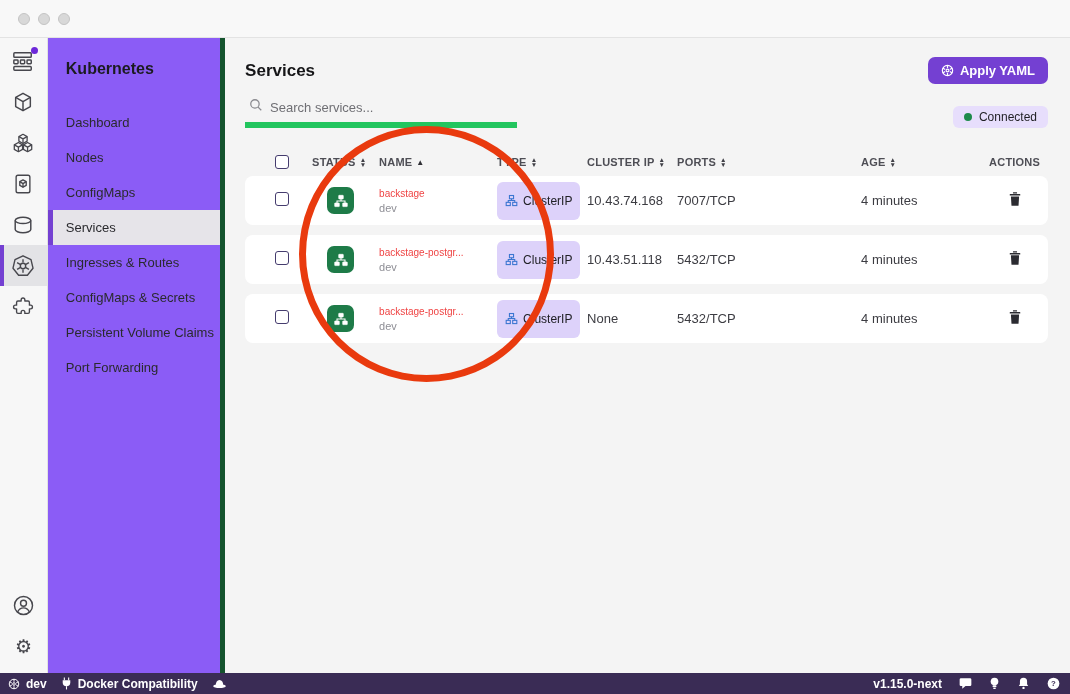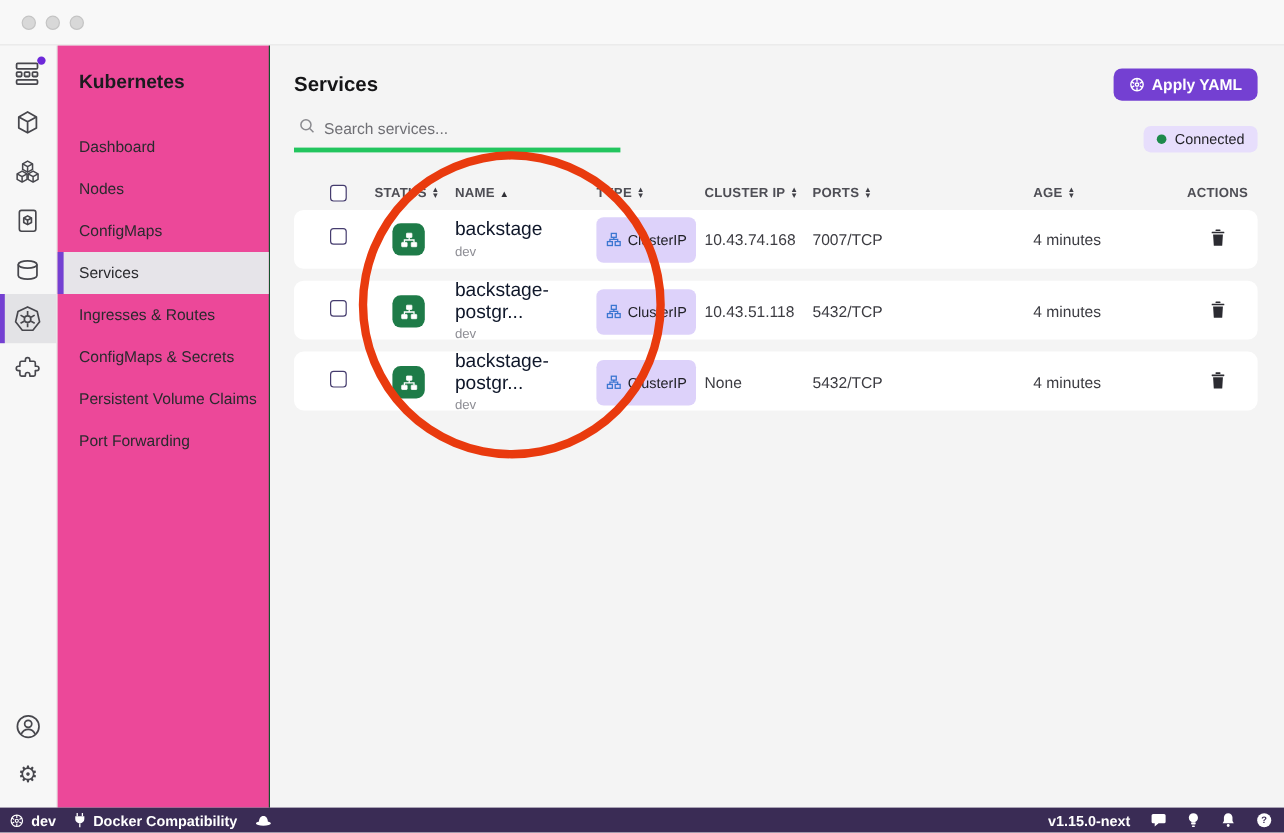--- a/index.html
+++ b/index.html
@@ -19,52 +19,52 @@
   .rail { width:48px; background:#f7f7f7; border-right:1px solid #e2e2e2; display:flex; flex-direction:column; align-items:stretch; padding-top:2px; padding-bottom:6px; }
   .rail-item { position:relative; height:41px; display:flex; align-items:center; justify-content:center; color:#47474d; }
   .rail-item svg { display:block; }
   .rail-item.active { background:#e3e3e6; }
   .rail-item.active::before { content:""; position:absolute; left:0; top:0; bottom:0; width:4px; background:#7440d2; }
   .rail-spacer { flex:1; }
   .notif-dot { position:absolute; top:7px; right:9px; width:7px; height:7px; border-radius:50%; background:#6d28d9; }
   .gear-glyph { font-size:19px; line-height:1; color:#47474d; }
 
   
-  .sidebar { width:178px; background:#ec4899; border-right:1px solid #14532d; padding-top:22px; }
+  .sidebar { width:178px; background:#8b5cf6; border-right:5px solid #14532d; padding-top:22px; }
   .sidebar-title { font-size:16px; font-weight:bold; color:#1b1b1f; padding-left:18px; margin-bottom:27px; }
   .nav-item { position:relative; height:35px; display:flex; align-items:center; padding-left:18px; font-size:13px; color:#2a2a2e; cursor:default; }
   .nav-item.active { background:#e6e4e9; font-weight:400; }
   .nav-item.active::before { content:""; position:absolute; left:0; top:0; bottom:0; width:5px; background:#7440d2; }
 
   
   .main { flex:1; background:#f4f4f4; padding:0 22px 0 20px; position:relative; }
   .main-header { display:flex; align-items:center; justify-content:space-between; padding-top:19px; }
   .page-title { font-size:17px; font-weight:bold; color:#151517; }
   .apply-btn { display:flex; align-items:center; gap:6px; background:#7440d2; color:#fff; border:none; border-radius:7px; height:27px; padding:0 13px; font-size:13px; font-weight:600; font-family:"Liberation Sans",sans-serif; cursor:pointer;margin-left:33px; }
   .row2 { display:flex; align-items:flex-end; justify-content:space-between; margin-top:10px; }
-  .search-wrap { display:flex; align-items:center; gap:7px; width:272px; border-bottom:4px solid #22c55e; padding:4px 2px 6px 4px; }
+  .search-wrap { display:flex; align-items:center; gap:7px; width:272px; border-bottom:6px solid #22c55e; padding:4px 2px 6px 4px; }
   .search-wrap input { border:none; outline:none; background:transparent; font-size:13px; color:#333; width:100%; font-family:"Liberation Sans",sans-serif; }
   .search-wrap input::placeholder { color:#6f6f74; }
   .connected-badge { display:flex; align-items:center; gap:7px; background:#e7defc; border-radius:6px; height:22px; padding:0 11px; font-size:12px; color:#1f1f23; }
   .conn-dot { width:8px; height:8px; border-radius:50%; background:#1d8a4b; }
 
   
   .tgrid { display:grid; grid-template-columns:60px 66px 118px 90px 90px 184px 128px 1fr; align-items:center; }
   .thead { margin-top:20px; height:28px; }
   .th { font-size:11px; font-weight:bold; color:#4e4e55; letter-spacing:.2px; display:flex; align-items:center; gap:3px; padding-left:8px; }
   .th.first { padding-left:30px; }
   .th.status { padding-left:7px; }
   .th.actions { justify-content:center; padding-right:8px; }
   .sort { display:inline-flex; flex-direction:column; line-height:5px; font-size:6.5px; color:#3f3f46; margin-left:1px; }
   .sort-asc { font-size:8px; color:#2f2f35; margin-left:1px; }
   .trow { background:#fff; border-radius:8px; height:49px; margin-bottom:10px; }
   .checkbox { width:14px; height:14px; border:1.6px solid #453c6e; border-radius:3px; background:#fff; display:inline-block; margin-left:30px; }
   .status-icon { width:27px; height:27px; border-radius:7px; background:#1e7b48; display:flex; align-items:center; justify-content:center; margin-left:22px; }
   .c-name { padding-left:8px; }
-  .svc-name { font-size:16px; color:#0f172a; }
+  .svc-name { font-size:10px; color:#ef4444; }
   .svc-ns { font-size:11px; color:#8e8e95; margin-top:3px; }
   .type-badge { display:inline-flex; align-items:center; gap:5px; background:#ddd2fa; border-radius:6px; height:38px; padding:0 8px; font-size:12px; color:#212126; margin-left:8px; }
   .cell-text { font-size:13px; color:#3c3c42; padding-left:8px; }
   .c-actions { display:flex; justify-content:flex-end; padding-right:24px; }
   .trash-btn { background:none; border:none; cursor:pointer; padding:2px; }
 
   
   .statusbar { position:absolute; left:0; right:0; bottom:0; height:21px; background:#3a2c55; color:#fff; display:flex; align-items:center; font-size:12px; font-weight:600; padding:0 10px 0 8px; }
   .sb-group { display:flex; align-items:center; gap:6px; margin-right:14px; }
   .sb-right { margin-left:auto; display:flex; align-items:center; gap:17px; }

